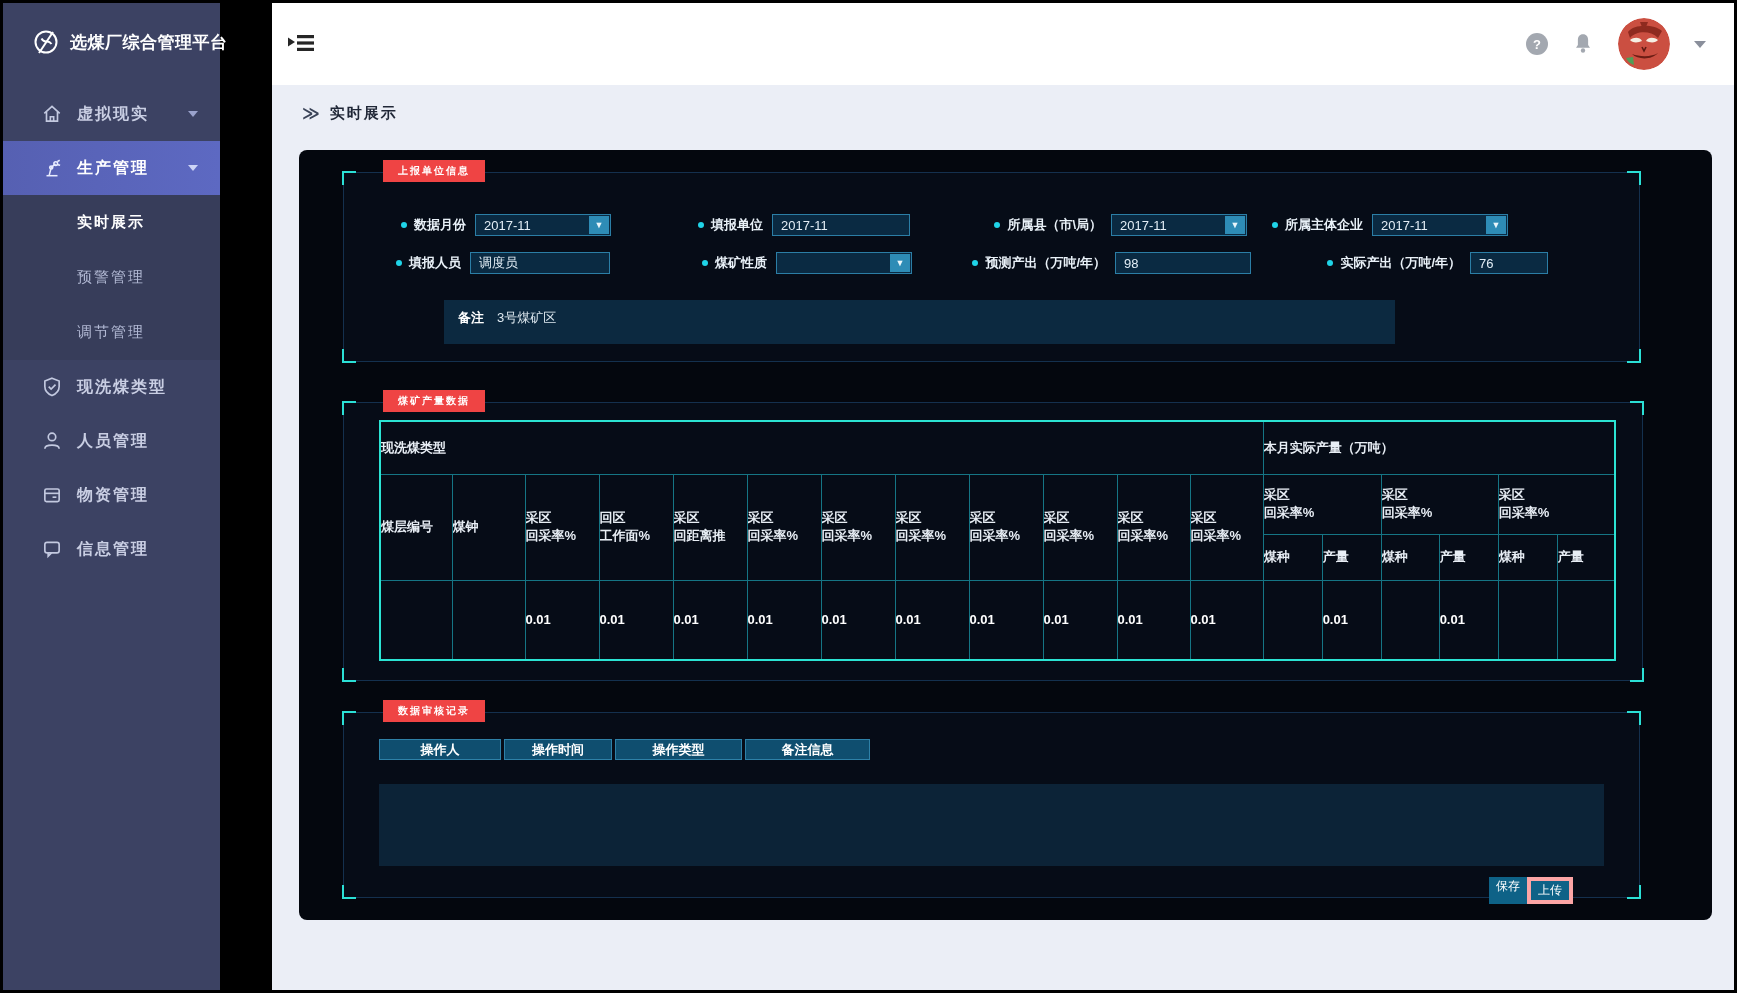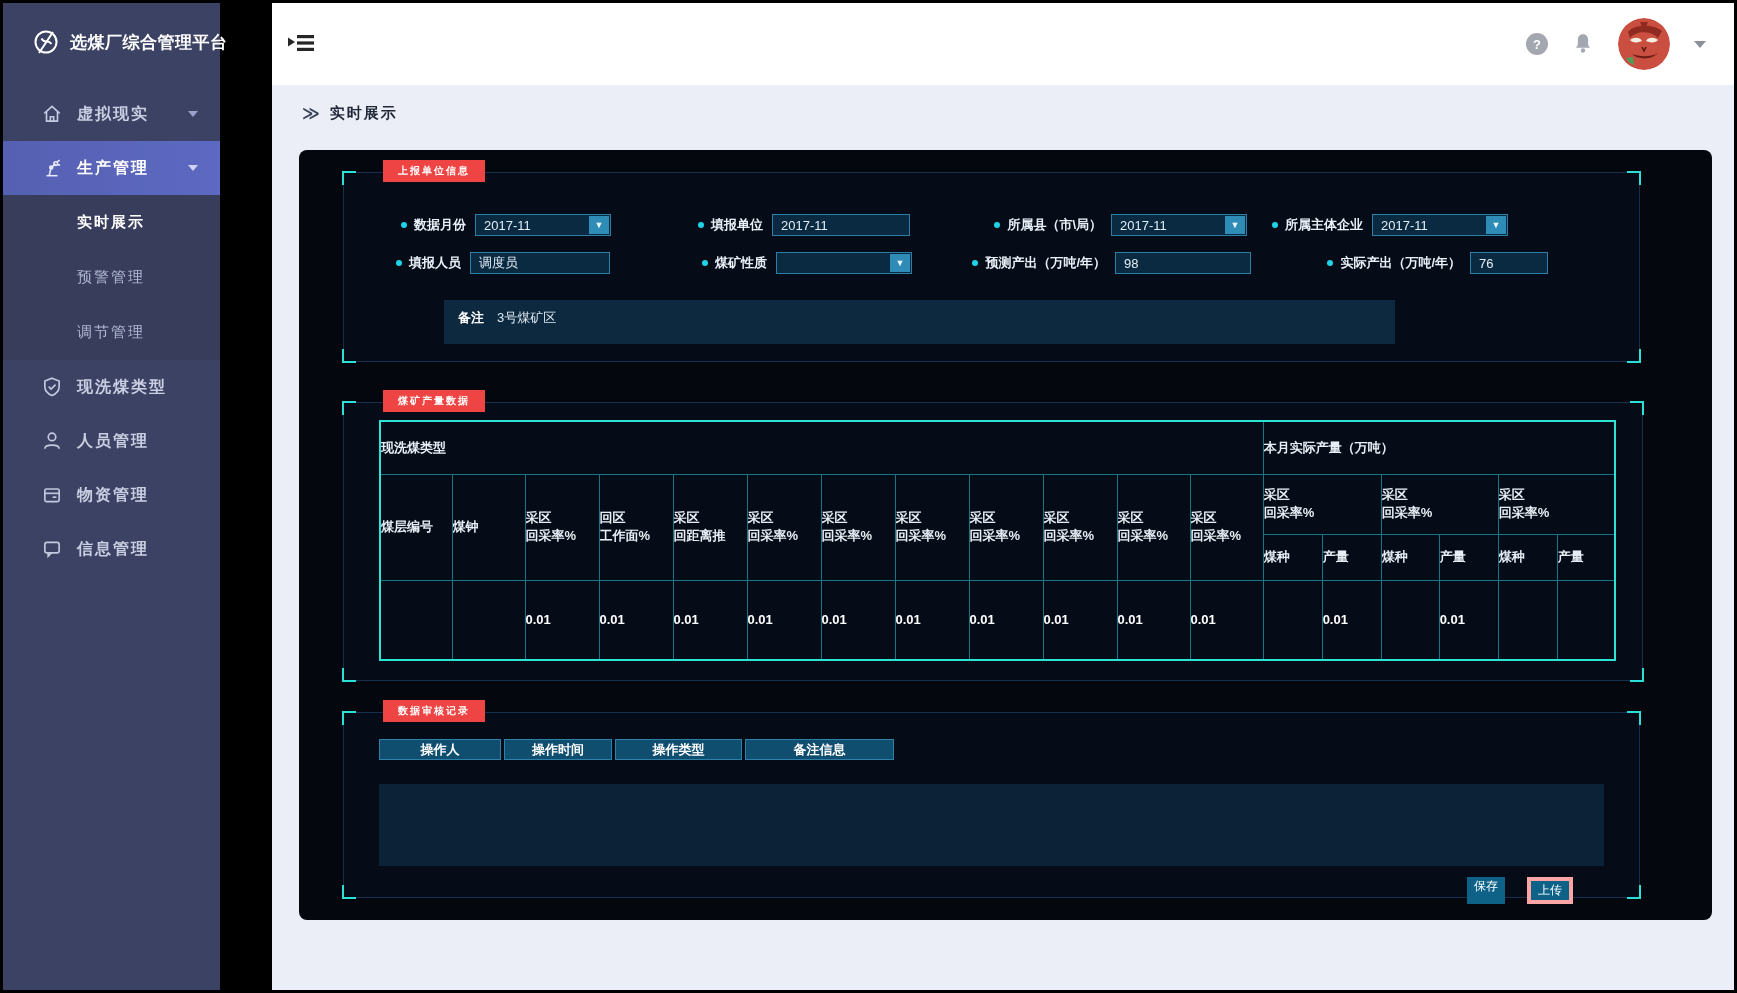--- a/index.html
+++ b/index.html
@@ -80,23 +80,23 @@
     text-align:left; vertical-align:middle; line-height:1.35; overflow:hidden; }
   .mtable .rowA td { height:53px; }
   .mtable .rowB td { height:60px; }
   .mtable .rowC td { height:46px; }
   .mtable .rowD td { height:80px; color:#ffffff; }
 
   
   .audit-cols { position:absolute; left:35px; top:26px; display:flex; gap:3px; }
   .acol { height:21px; background:#0f4e6f; border:1px solid #2e81a8; color:#fff; font-size:13px; font-weight:700;
     display:flex; align-items:center; justify-content:center; cursor:pointer; }
-  .acol.w1{width:122px} .acol.w2{width:108px} .acol.w3{width:127px} .acol.w4{width:149px}
+  .acol.w1{width:122px} .acol.w2{width:108px} .acol.w3{width:127px} .acol.w4{width:125px}
   .records { position:absolute; left:35px; top:71px; width:1225px; height:82px; background:#0c2337; }
-  .actions { position:absolute; right:66px; top:164px; display:flex; gap:22px; }
+  .actions { position:absolute; right:66px; top:164px; display:flex; }
   .btn { background:#0e6287; color:#fff; font-size:12px; padding:2px 7px; cursor:pointer; line-height:15px; }
   .btn.outline { border:4px solid #fca5a5; }
 
   svg { display:block; }
 </style>
 </head>
 <body>
 
 <div class="app">
 

